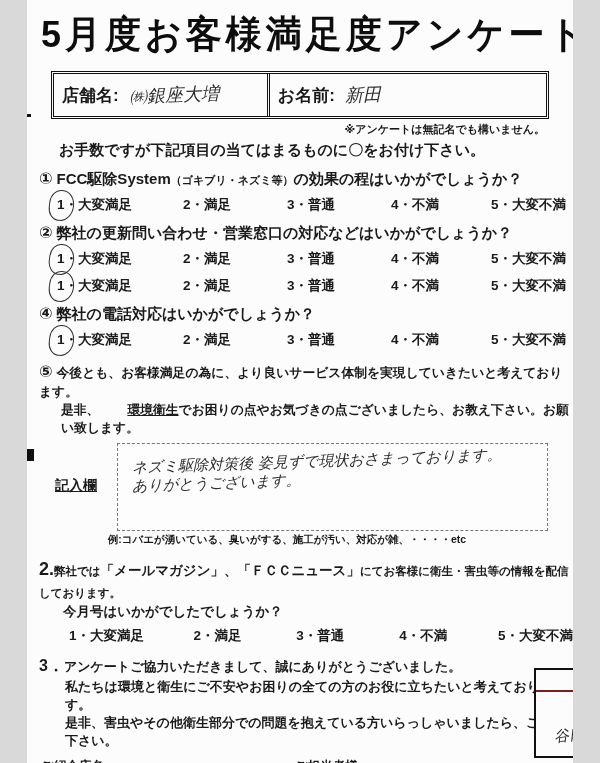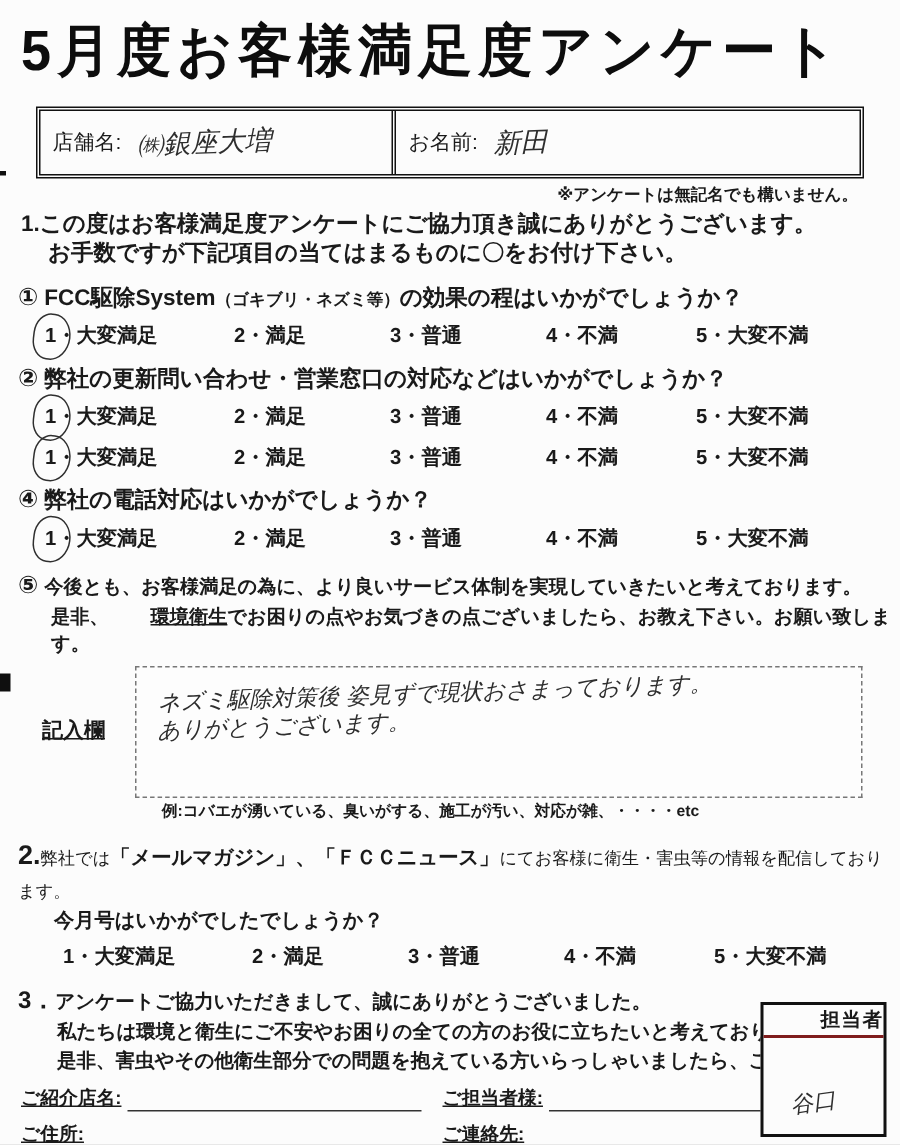--- a/index.html
+++ b/index.html
@@ -1,33 +1,33 @@
 <!DOCTYPE html>
 <html><head>
 <meta charset="utf-8">
 <style>
   html,body{margin:0;padding:0;background:#d9d9d9;}
   .page{
-    position:relative;width:600px;height:763px;margin:0 auto;
+    position:relative;width:546px;height:763px;margin:0 auto;
     background:#fcfcfc;color:#1a1a1a;overflow:hidden;
     font-family:"Liberation Sans","DejaVu Sans",sans-serif;
   }
   
   .title{
     padding:10px 0 0 14px;font-size:36px;font-weight:900;letter-spacing:4px;
     white-space:nowrap;transform:scaleY(1.05);color:#0d0d0d;
   }
   
   .hdr-table{
     display:flex;margin:12px 24px 0 24px;border:3px double #111;height:42px;
   }
   .hdr-cell{display:flex;align-items:center;padding:0 8px;}
   .hdr-cell.store{width:40%;border-right:3px double #111;}
   .hdr-cell.name{flex:1;}
-  .hdr-label{font-weight:normal;font-size:14px;white-space:nowrap;}
+  .hdr-label{font-weight:bold;font-size:17px;white-space:nowrap;}
   .hand{
     font-family:"DejaVu Serif","Liberation Serif",serif;font-style:italic;
     color:#2e2e2e;transform:rotate(-2deg);display:inline-block;
   }
   .hdr-value{font-size:18px;margin-left:10px;}
   .anon-note{ text-align:right;font-size:11px;font-weight:bold;margin:3px 28px 0 0;}
   
   .intro{margin:4px 0 0 14px;font-size:15px;font-weight:bold;line-height:1.25;}
   .intro .l2{margin-left:18px;}
   
@@ -58,21 +58,21 @@
     border:1px dashed #777;background:#fdfdfd;height:78px;padding:6px 10px 2px 14px;
   }
   .comment-label{
     position:absolute;left:-62px;top:34px;font-size:14px;font-weight:900;text-decoration:underline;
   }
   .comment-line{font-size:15px;line-height:1.5;white-space:nowrap;}
   .example-note{text-align:center;font-size:10.5px;font-weight:bold;margin:2px 26px 0 0;}
   
   .sec2{margin:10px 0 0 12px;line-height:1.35;}
   .sec2 .num{font-size:18px;font-weight:bold;}
-  .s2-small{font-size:11.5px;font-weight:normal;margin-top:12px;}
+  .s2-small{font-size:11.5px;font-weight:bold;margin-top:12px;}
   .s2-big{font-size:13.5px;font-weight:bold;font-family:Liberation Mono, monospace;}
   .sec2 .l2{margin-left:24px;font-size:13.5px;font-weight:bold;}
   .sec2-ratings{margin-left:30px;margin-top:6px;}
   
   .sec3{margin:10px 0 0 12px;font-size:13px;font-weight:bold;line-height:1.4;}
   .sec3 .num{font-size:16px;}
   .sec3 .ind{margin-left:26px;}
   
   .fields{margin:8px 24px 0 14px;font-size:12.5px;font-weight:bold;}
   .frow{display:flex;margin-top:7px;}
@@ -108,21 +108,20 @@
     </div>
     <div class="hdr-cell name">
       <span class="hdr-label">お名前:</span>
       <span class="hand hdr-value">新田</span>
     </div>
   </div>
 
   <div class="anon-note">※アンケートは無記名でも構いません。</div>
 
   <div class="intro">
-    <div><span>1.</span><span>この度はお客様満足度アンケートにご協力頂き誠にありがとうございます。</span></div>
     <div class="l2">お手数ですが下記項目の当てはまるものに〇をお付け下さい。</div>
   </div>
 
   <div class="q">
     <div class="q-head">
       <span class="q-num">①</span><span>FCC駆除System</span><span class="q-paren">（ゴキブリ・ネズミ等）</span><span>の効果の程はいかがでしょうか？</span>
     </div>
     <div class="ratings">
       <span class="opt opt1"><span class="circle"></span><span>1・大変満足</span></span>
       <span class="opt opt2">2・満足</span>

